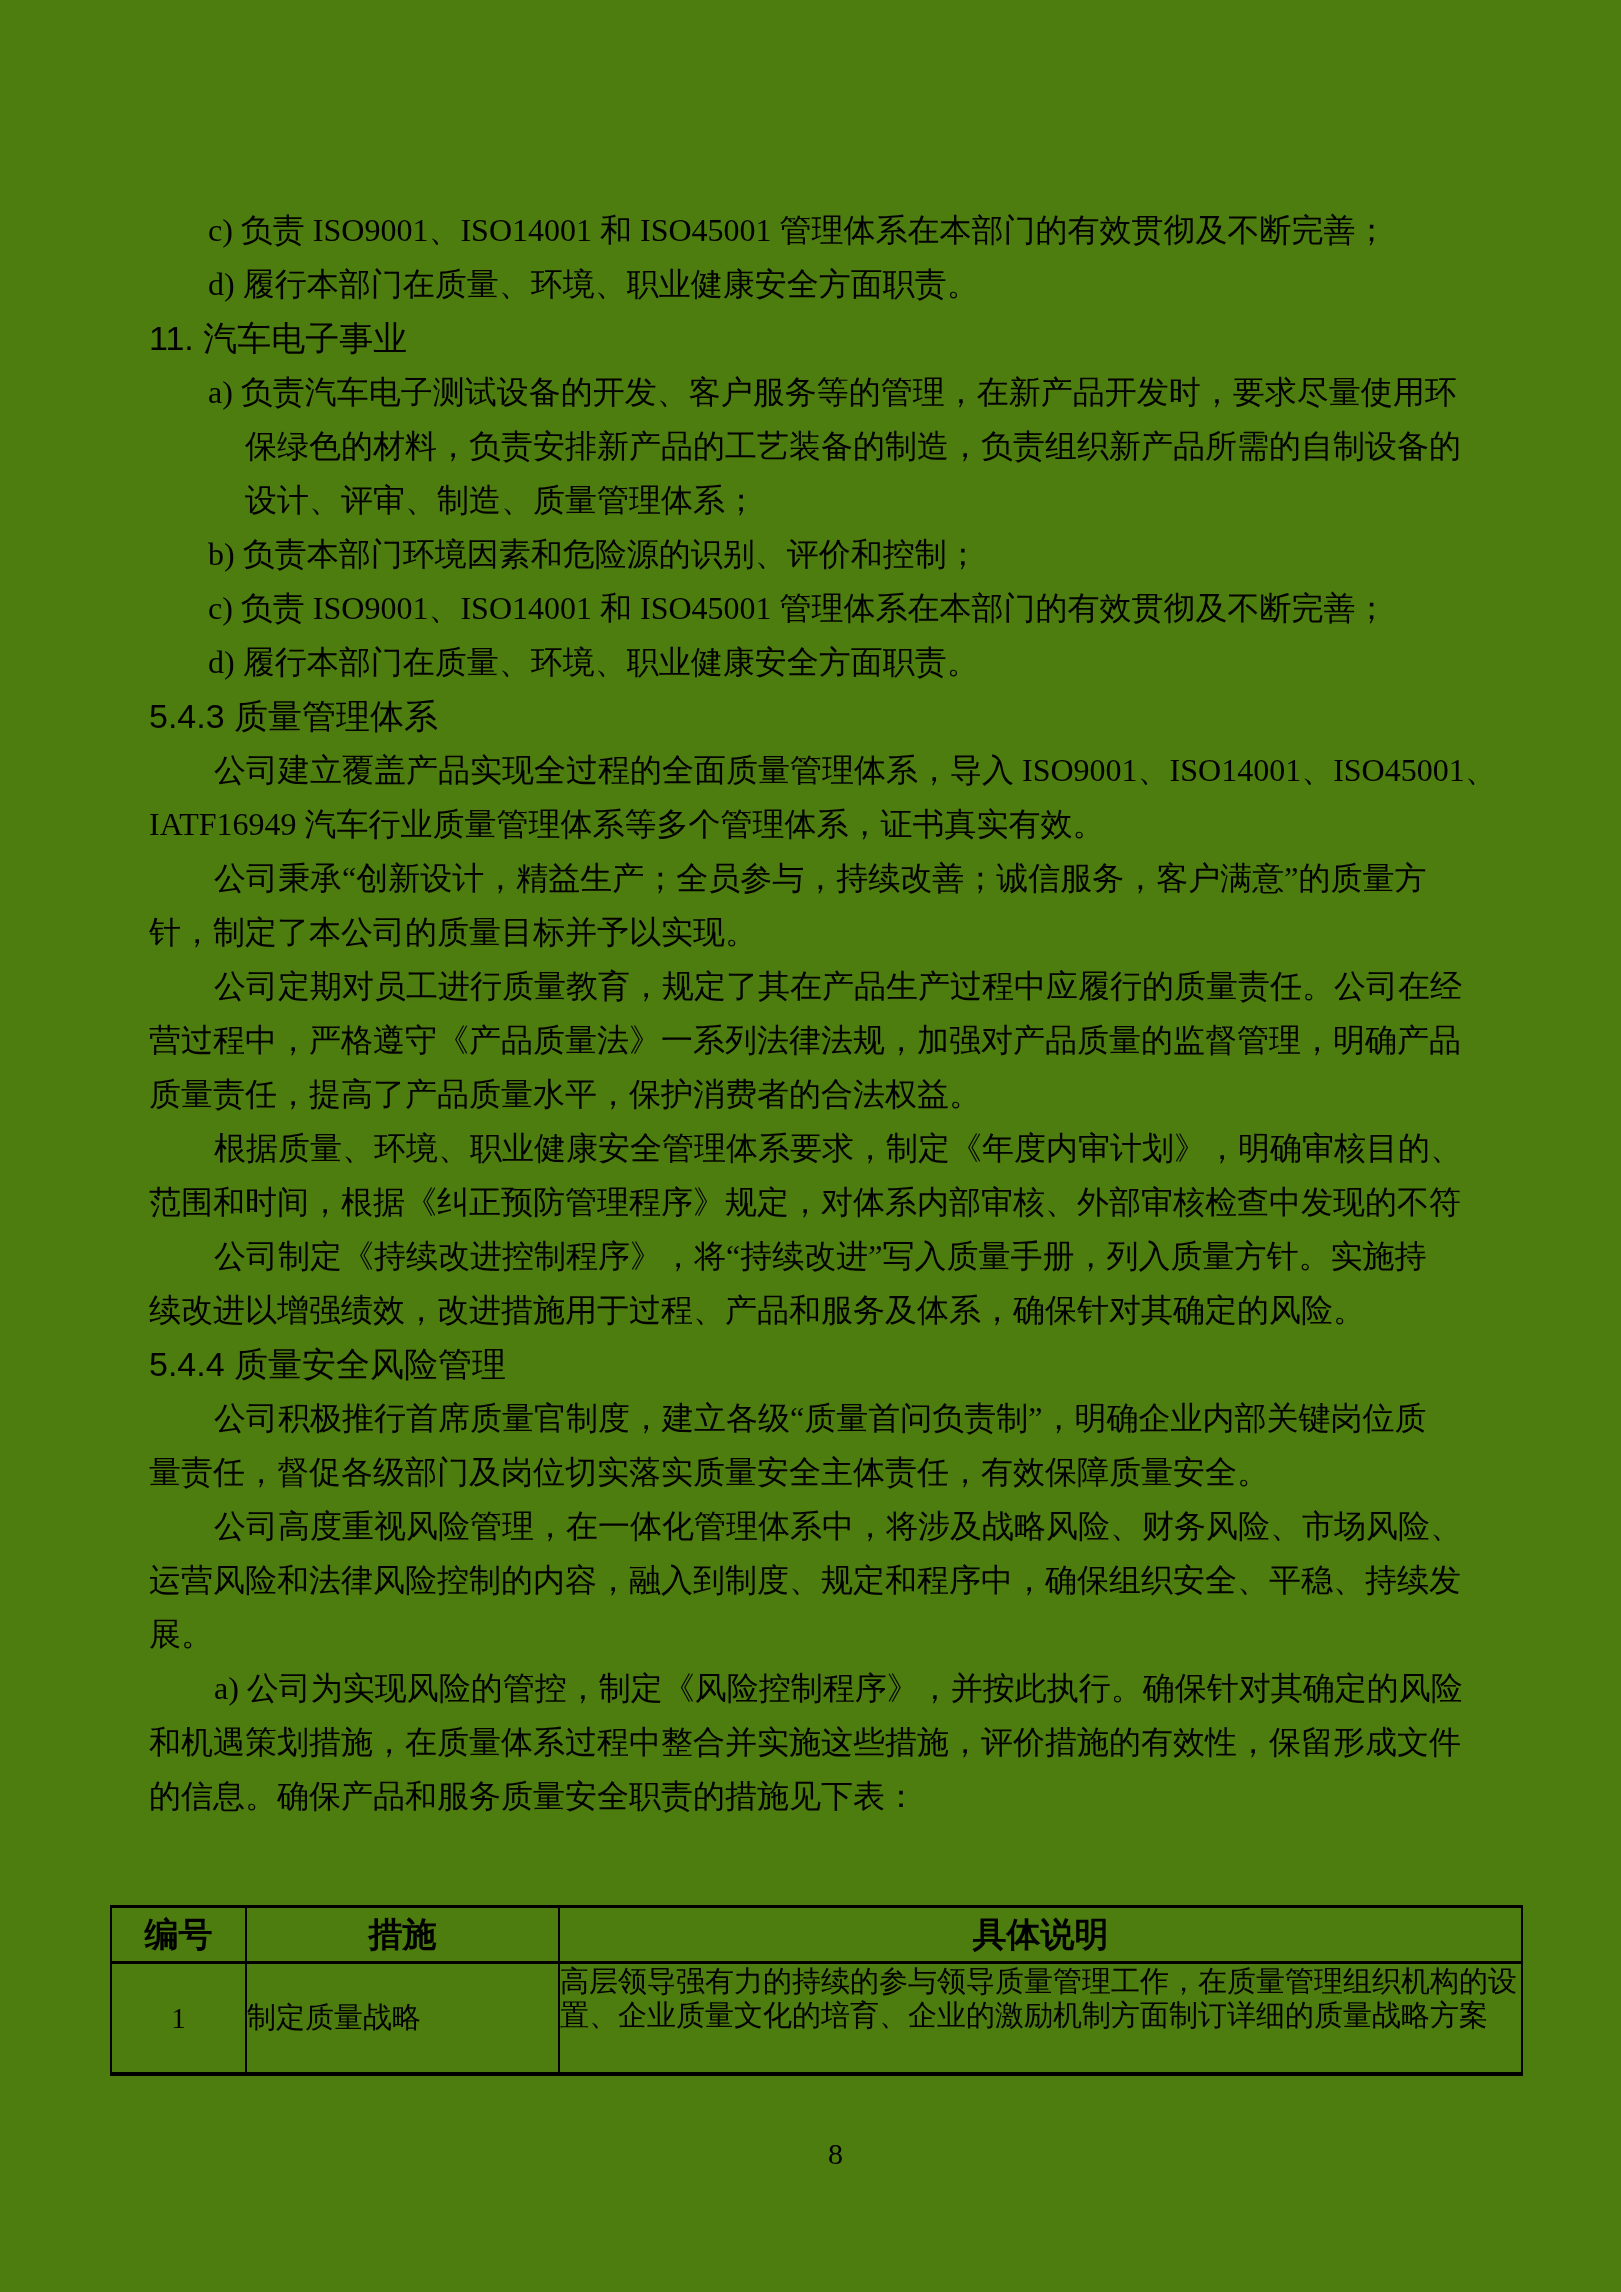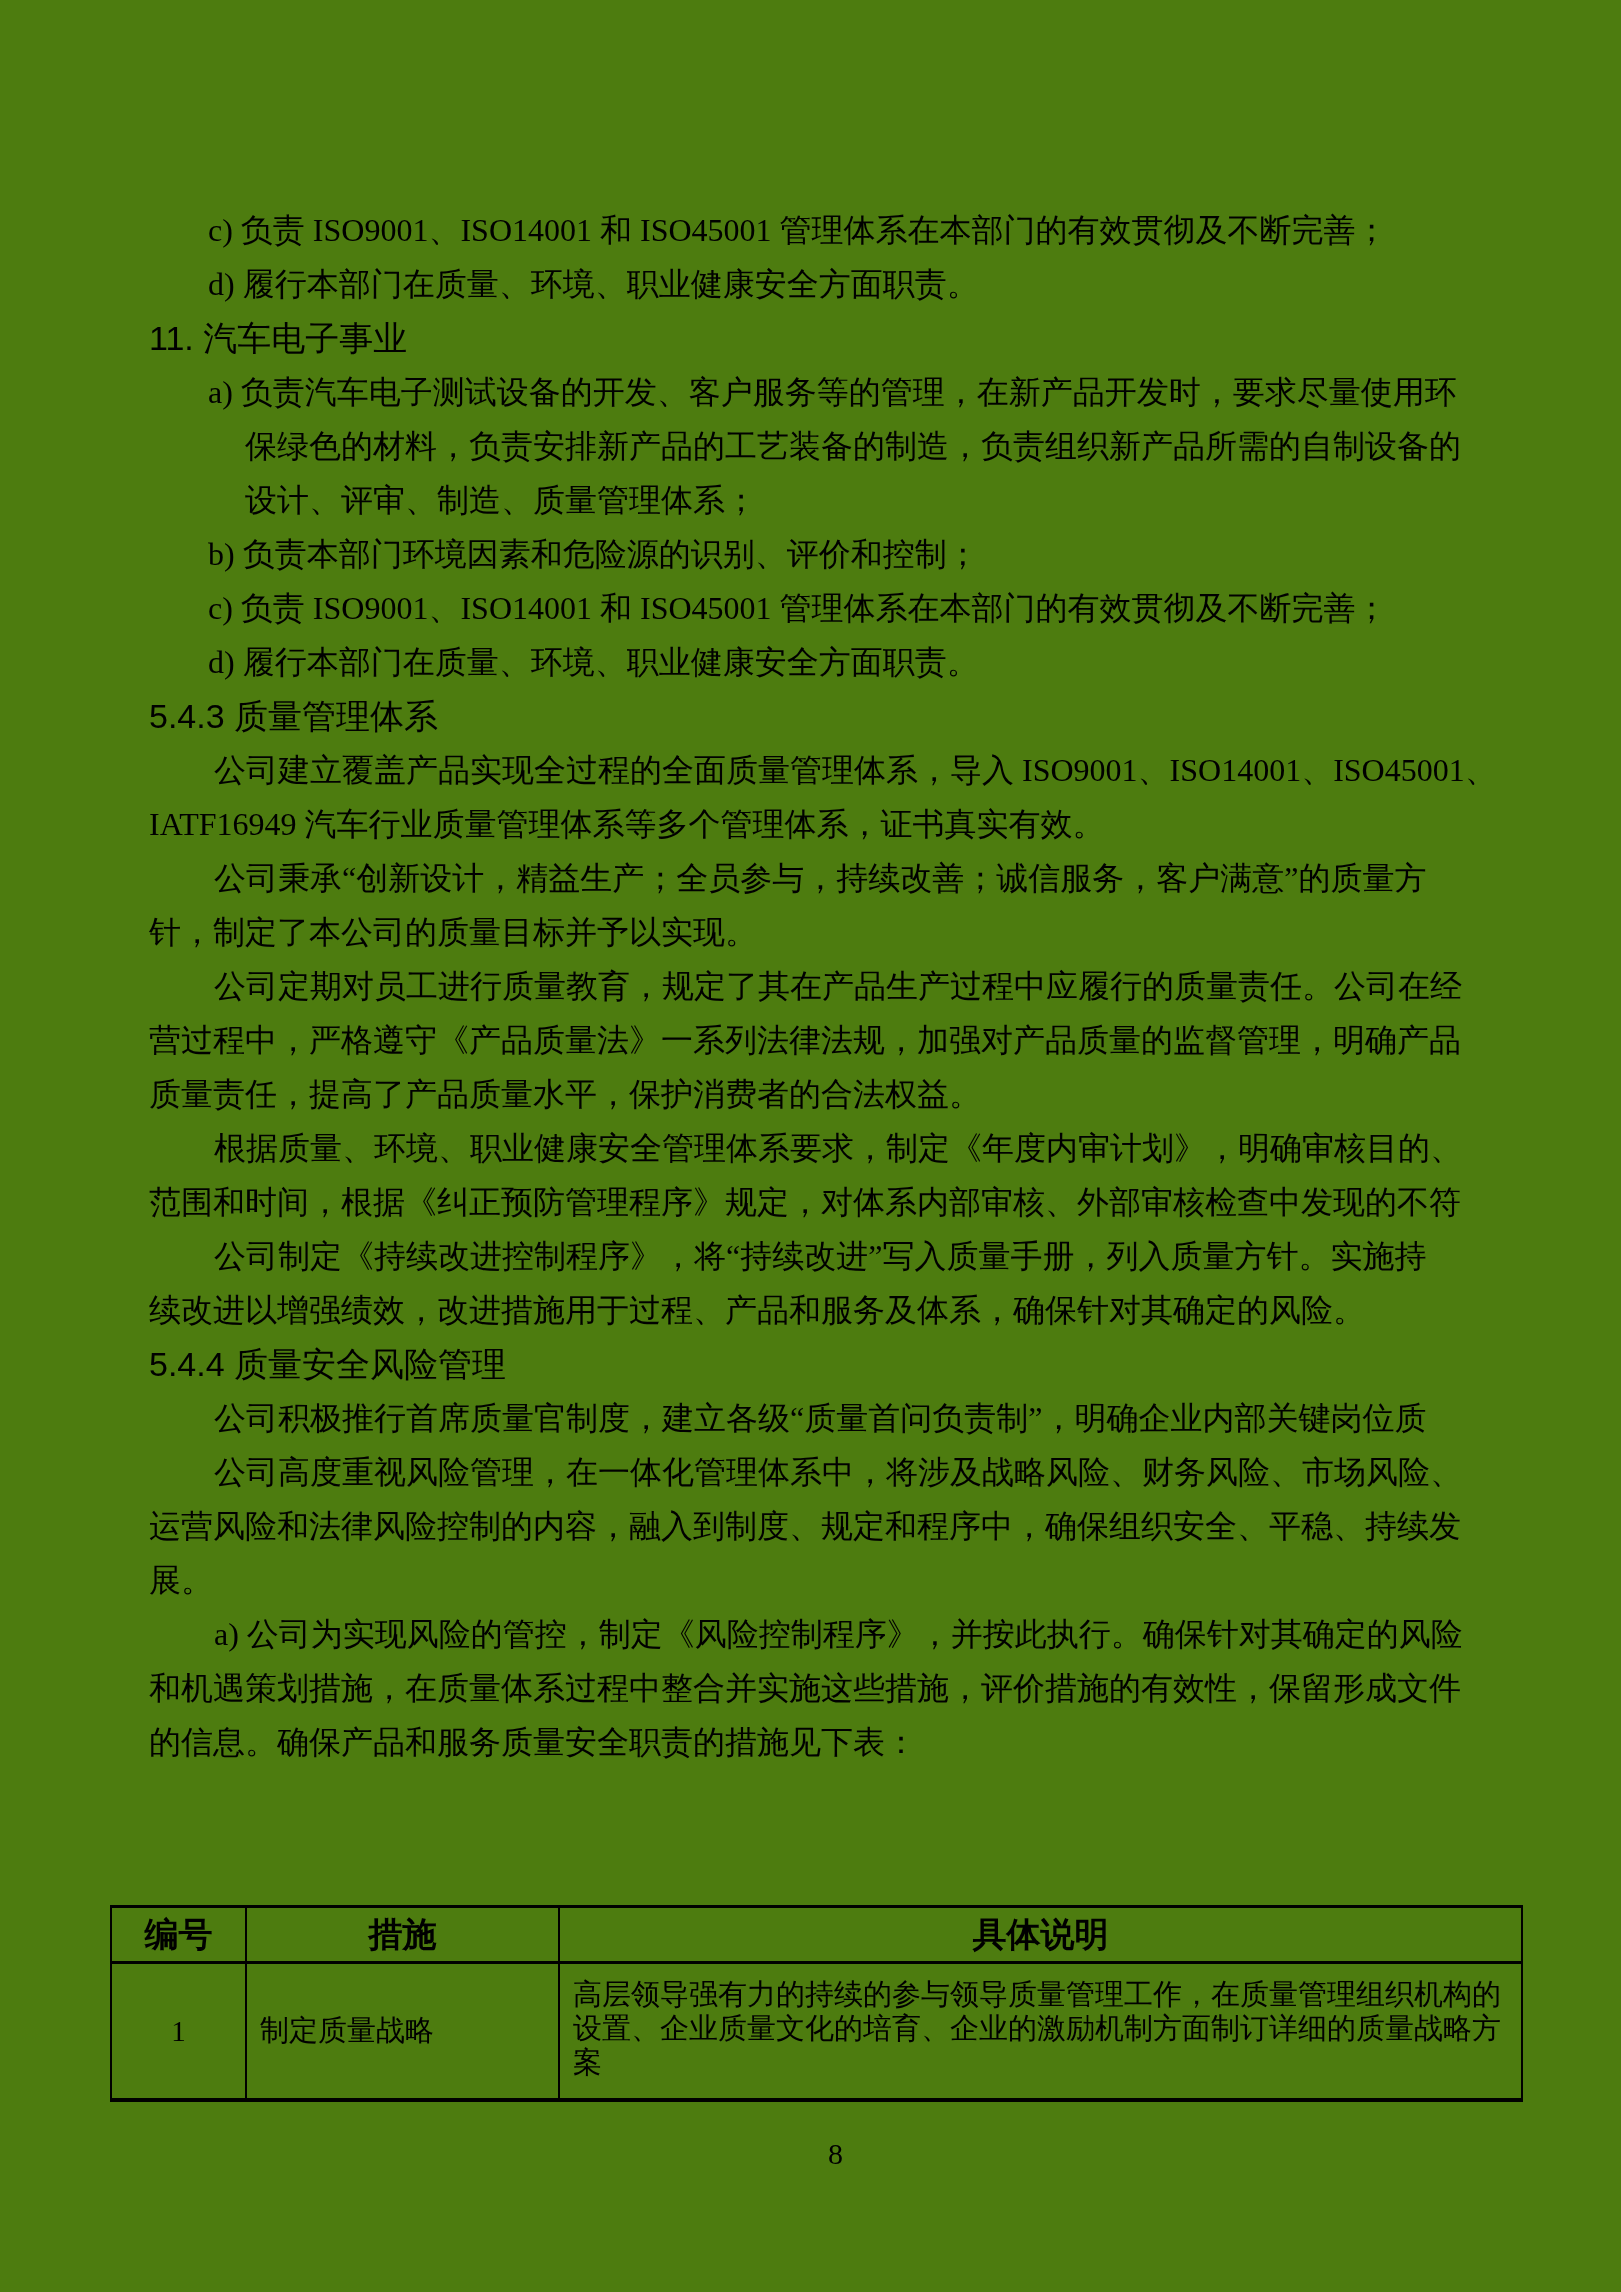--- a/index.html
+++ b/index.html
@@ -63,21 +63,21 @@
     vertical-align: middle;
     border: 2px solid #000;
     border-bottom: 3.9px solid #000;
     padding: 0;
   }
   table.measures td {
     border: 2px solid #000;
     font-family: "Liberation Serif", "DejaVu Serif", serif;
     font-size: 29px;
     height: 108px;
-    padding: 13px;
+    padding: 0;
   }
   td.cell-id {
     text-align: center;
     vertical-align: middle;
   }
   td.cell-measure {
     text-align: left;
     vertical-align: middle;
     padding-left: 21.6px;
   }
@@ -118,20 +118,21 @@
       <div class="line cont">针，制定了本公司的质量目标并予以实现。</div>
       <div class="line para">公司定期对员工进行质量教育，规定了其在产品生产过程中应履行的质量责任。公司在经</div>
       <div class="line cont">营过程中，严格遵守《产品质量法》一系列法律法规，加强对产品质量的监督管理，明确产品</div>
       <div class="line cont">质量责任，提高了产品质量水平，保护消费者的合法权益。</div>
       <div class="line para">根据质量、环境、职业健康安全管理体系要求，制定《年度内审计划》，明确审核目的、</div>
       <div class="line cont">范围和时间，根据《纠正预防管理程序》规定，对体系内部审核、外部审核检查中发现的不符</div>
       <div class="line para">公司制定《持续改进控制程序》，将“持续改进”写入质量手册，列入质量方针。实施持</div>
       <div class="line cont">续改进以增强绩效，改进措施用于过程、产品和服务及体系，确保针对其确定的风险。</div>
       <div class="line heading">5.4.4 质量安全风险管理</div>
       <div class="line para">公司积极推行首席质量官制度，建立各级“质量首问负责制”，明确企业内部关键岗位质</div>
+      <div class="line cont">量责任，督促各级部门及岗位切实落实质量安全主体责任，有效保障质量安全。</div>
       <div class="line para">公司高度重视风险管理，在一体化管理体系中，将涉及战略风险、财务风险、市场风险、</div>
       <div class="line cont">运营风险和法律风险控制的内容，融入到制度、规定和程序中，确保组织安全、平稳、持续发</div>
       <div class="line cont">展。</div>
       <div class="line para">a) 公司为实现风险的管控，制定《风险控制程序》，并按此执行。确保针对其确定的风险</div>
       <div class="line cont">和机遇策划措施，在质量体系过程中整合并实施这些措施，评价措施的有效性，保留形成文件</div>
       <div class="line cont">的信息。确保产品和服务质量安全职责的措施见下表：</div>
     </div>
 
   <table class="measures">
     <colgroup>

